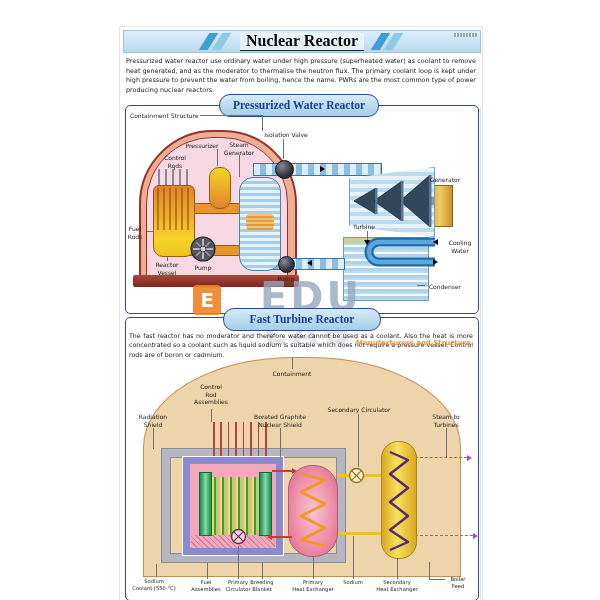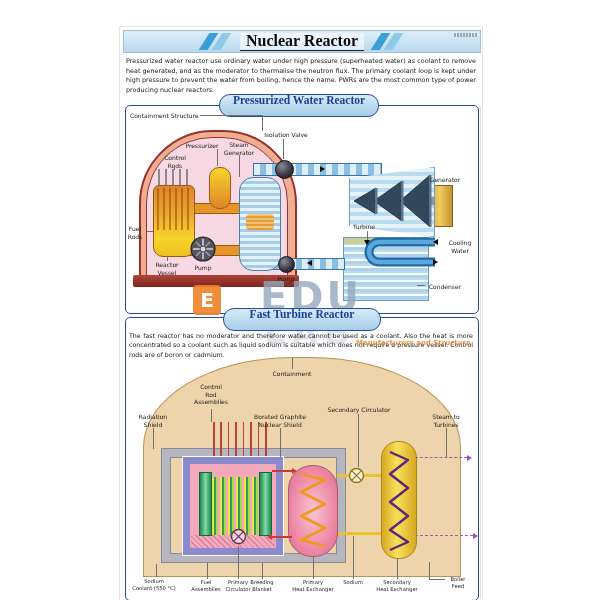--- a/index.html
+++ b/index.html
@@ -13,21 +13,21 @@
   .lbl-s{font-size:5.2px;line-height:1.3;}
   .ln{position:absolute;background:#707070;z-index:20;}
   .tri{position:absolute;width:0;height:0;z-index:22;}
   .tr-r{border-top:3px solid transparent;border-bottom:3px solid transparent;border-left:5px solid #000;}
   .tr-l{border-top:3px solid transparent;border-bottom:3px solid transparent;border-right:5px solid #000;}
   .tr-d{border-left:3px solid transparent;border-right:3px solid transparent;border-top:5px solid #000;}
   .pu.tr-r{border-left-color:#a050c0;}
   .rd.tr-r{border-left-color:#d03838;}
   .rd.tr-l{border-right-color:#d03838;}
   .dash{position:absolute;height:0;border-top:1.5px dashed #a855c5;z-index:8;}
-  .badge{position:absolute;z-index:15;display:flex;align-items:flex-start;justify-content:center;
+  .badge{position:absolute;z-index:15;display:flex;align-items:center;justify-content:center;
          border:1.6px solid #2a4a9a;border-radius:11px;background:linear-gradient(#d6eaf8,#a6cee8);
          font:bold 11.5px/1 "Liberation Serif","DejaVu Serif",serif;color:#1c3f96;}
   .sect-box{position:absolute;border:1.8px solid #2a4a9a;border-radius:5px;z-index:6;background:transparent;}
   .pipe-b{position:absolute;background:#9ed0ec;background-image:repeating-linear-gradient(90deg,rgba(255,255,255,.65) 0 6px,rgba(110,170,215,.45) 6px 12px);border:1.2px solid #39729e;z-index:2;}
   .pipe-o{position:absolute;background:#e89428;border:1px solid #9a5a14;z-index:2;}
   .sphere{position:absolute;border-radius:50%;background:radial-gradient(circle at 35% 30%,#8a8a96,#2e2e38 65%);border:1px solid #101014;z-index:5;}
   .finebar{position:absolute;height:3px;background:repeating-linear-gradient(90deg,#9a9a9a 0 2px,transparent 2px 4px);opacity:.8;z-index:20;}
   svg{display:block;}
 </style>
 </head>

